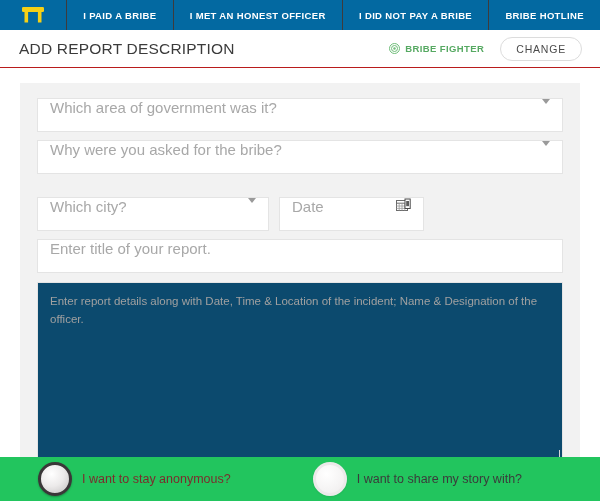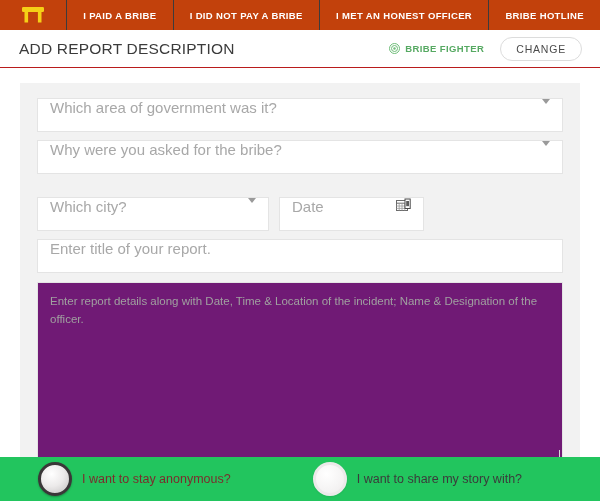--- a/index.html
+++ b/index.html
@@ -6,21 +6,21 @@
   html, body {
     width: 600px; height: 501px;
     font-family: "Liberation Sans", sans-serif;
     background: #ffffff;
     overflow: hidden;
   }
 
   
   .navbar {
     height: 30px;
-    background: #c2410c;
+    background: #0369a1;
     display: flex;
     align-items: stretch;
     width: 600px;
   }
   .nav-logo {
     width: 67px;
     display: flex;
     align-items: center;
     justify-content: center;
     border-right: 1px solid #3d3b3c;
@@ -126,21 +126,21 @@
   }
   .field.city  { width: 232px; margin-bottom: 0; }
   .field.date  { width: 145px; margin-bottom: 0; }
   .cal-icon { flex: 0 0 auto; display:block; margin-left:6px; }
 
   .field.title { margin-bottom: 9px; }
 
   .textarea-box {
     width: 100%;
     height: 181px;
-    background: #701a75;
+    background: #0c4a6e;
     border: 1px solid #e4e4e4;
     padding: 10px 12px;
     font-size: 11.5px;
     color: #a0a0a0;
     line-height: 1.55;
     position: relative;
   }
   .resize-handle {
     position: absolute;
     right: 2px; bottom: 2px;
@@ -199,24 +199,24 @@
         <rect x="1" y="1" width="22" height="5" rx="1.2" fill="#f5d016"></rect>
         <rect x="3.5" y="6" width="3.6" height="10.5" fill="#f5d016"></rect>
         <rect x="16.9" y="6" width="3.6" height="10.5" fill="#f5d016"></rect>
       </svg>
     </span>
   </div>
   <div class="nav-item">
     <span>I PAID A BRIBE</span>
   </div>
   <div class="nav-item">
+    <span>I MET AN HONEST OFFICER</span>
+  </div>
+  <div class="nav-item">
     <span>I DID NOT PAY A BRIBE</span>
-  </div>
-  <div class="nav-item">
-    <span>I MET AN HONEST OFFICER</span>
   </div>
   <div class="nav-item">
     <span>BRIBE HOTLINE</span>
   </div>
 </div>
 
 <div class="page-header">
   <div class="page-title">ADD REPORT DESCRIPTION</div>
 
   <div class="badge-wrap">

